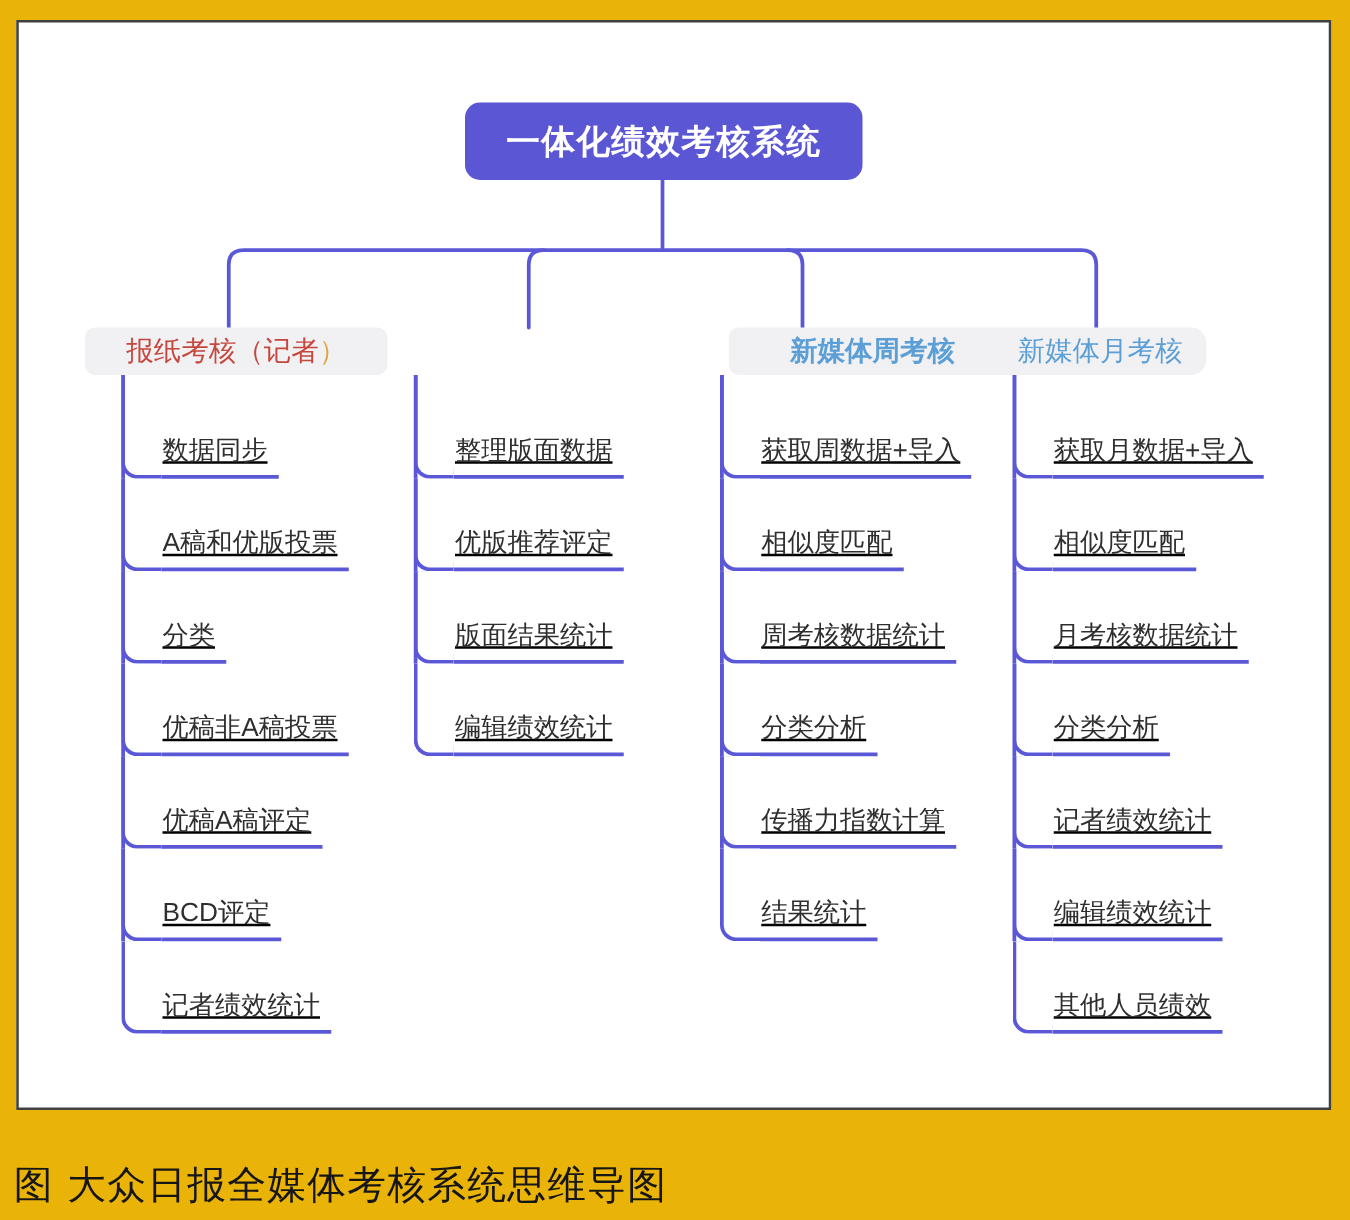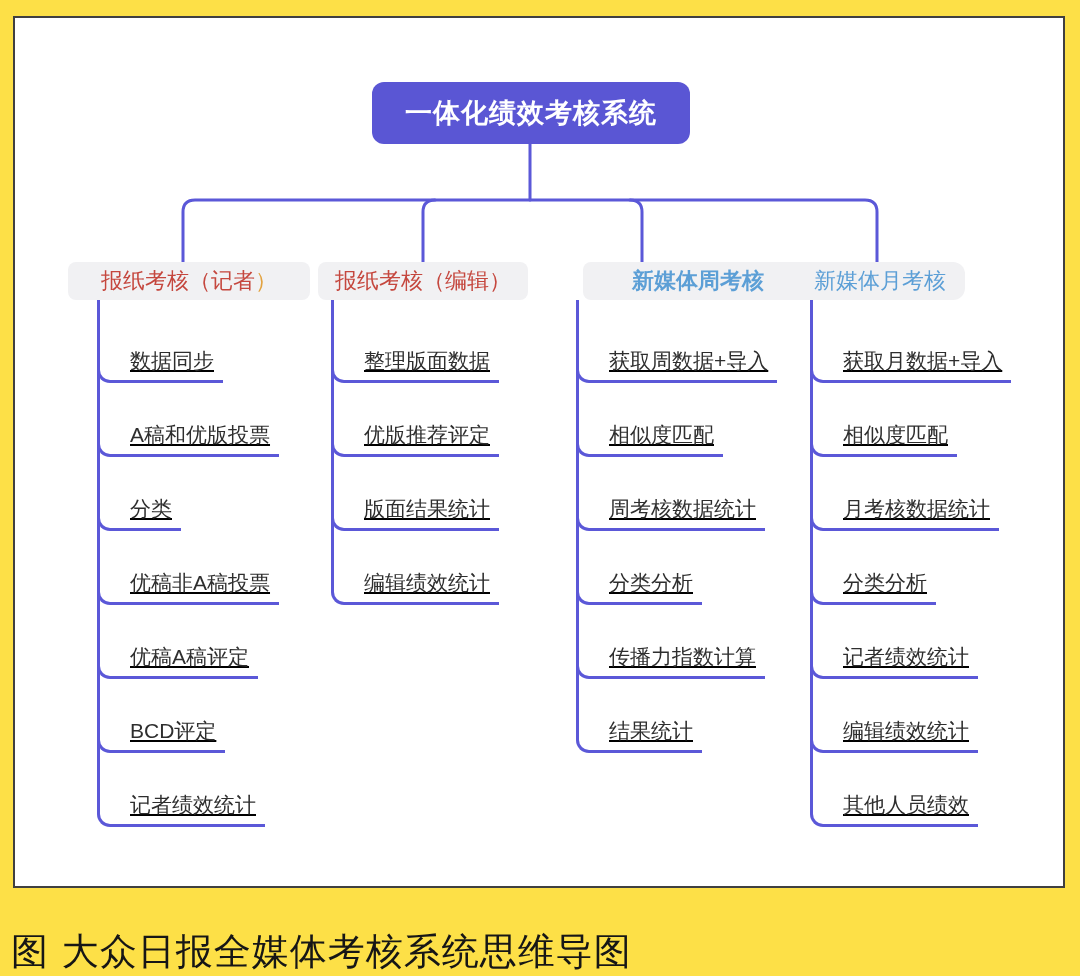--- a/index.html
+++ b/index.html
@@ -1,16 +1,16 @@
 <!DOCTYPE html>
 <html><head>
 <meta charset="utf-8">
 <style>
   html,body{margin:0;padding:0;background:#ffffff;}
-  .canvas{position:relative;width:1080px;height:976px;background:#fde047;
+  .canvas{position:relative;width:1080px;height:976px;background:#eab308;
           font-family:"Liberation Sans",sans-serif;overflow:hidden;}
   
   .frame{position:absolute;left:13px;top:16px;width:1052px;height:872px;
          border:2px solid #404040;background:#ffffff;box-sizing:border-box;}
   
   .root-node{position:absolute;left:372px;top:82px;width:318px;height:62px;
              background:#5a56d4;border-radius:12px;display:flex;align-items:center;
              justify-content:center;color:#ffffff;font-size:27px;font-weight:bold;
              letter-spacing:1px;}
   
@@ -35,21 +35,21 @@
   .row::before{content:'';position:absolute;left:0;top:0;bottom:0;width:32px;
                border-left:3px solid #5b58d8;border-bottom:3px solid #5b58d8;
                border-bottom-left-radius:13px;box-sizing:border-box;}
   
   .row:not(:last-child)::after{content:'';position:absolute;left:0;top:0;height:100%;
                border-left:3px solid #5b58d8;}
   .item-label{margin-left:32px;font-size:21px;color:#2e2e2e;line-height:1.25;
               padding:0 9px 6px 1px;border-bottom:3px solid #5b58d8;white-space:nowrap;}
   
   .caption{position:absolute;left:11px;top:927px;font-family:"DejaVu Serif","Liberation Serif",serif;
-           font-size:37px;color:#161616;letter-spacing:1px;white-space:nowrap;}
+           font-size:31px;color:#161616;letter-spacing:1px;white-space:nowrap;}
 </style>
 </head>
 <body>
 
 <div class="canvas">
 
   <div class="frame"></div>
 
   <svg class="top-connector" viewBox="0 0 1080 300" xmlns="http://www.w3.org/2000/svg">
     <g fill="none" stroke="#5b58d8" stroke-width="3" stroke-linecap="round">
@@ -60,23 +60,20 @@
     </g>
   </svg>
 
   <div class="root-node">
     <span>一体化绩效考核系统</span>
   </div>
 
   <div class="branch-header bh1">
     <span style="color: rgb(197, 71, 62); text-align: right;">报纸考核（记者</span>
       <span style="color: rgb(226, 162, 63);">）</span>
-  </div>
-  <div class="branch-header bh2">
-    <span style="color: rgb(197, 71, 62);">报纸考核（编辑）</span>
   </div>
   <div class="branch-header bh3">
     <span style="color: rgb(92, 159, 214);">新媒体周考核</span>
   </div>
   <div class="branch-header bh4">
     <span style="color: rgb(92, 159, 214);">新媒体月考核</span>
   </div>
 
   <div class="col col1">
     <div class="row first">

